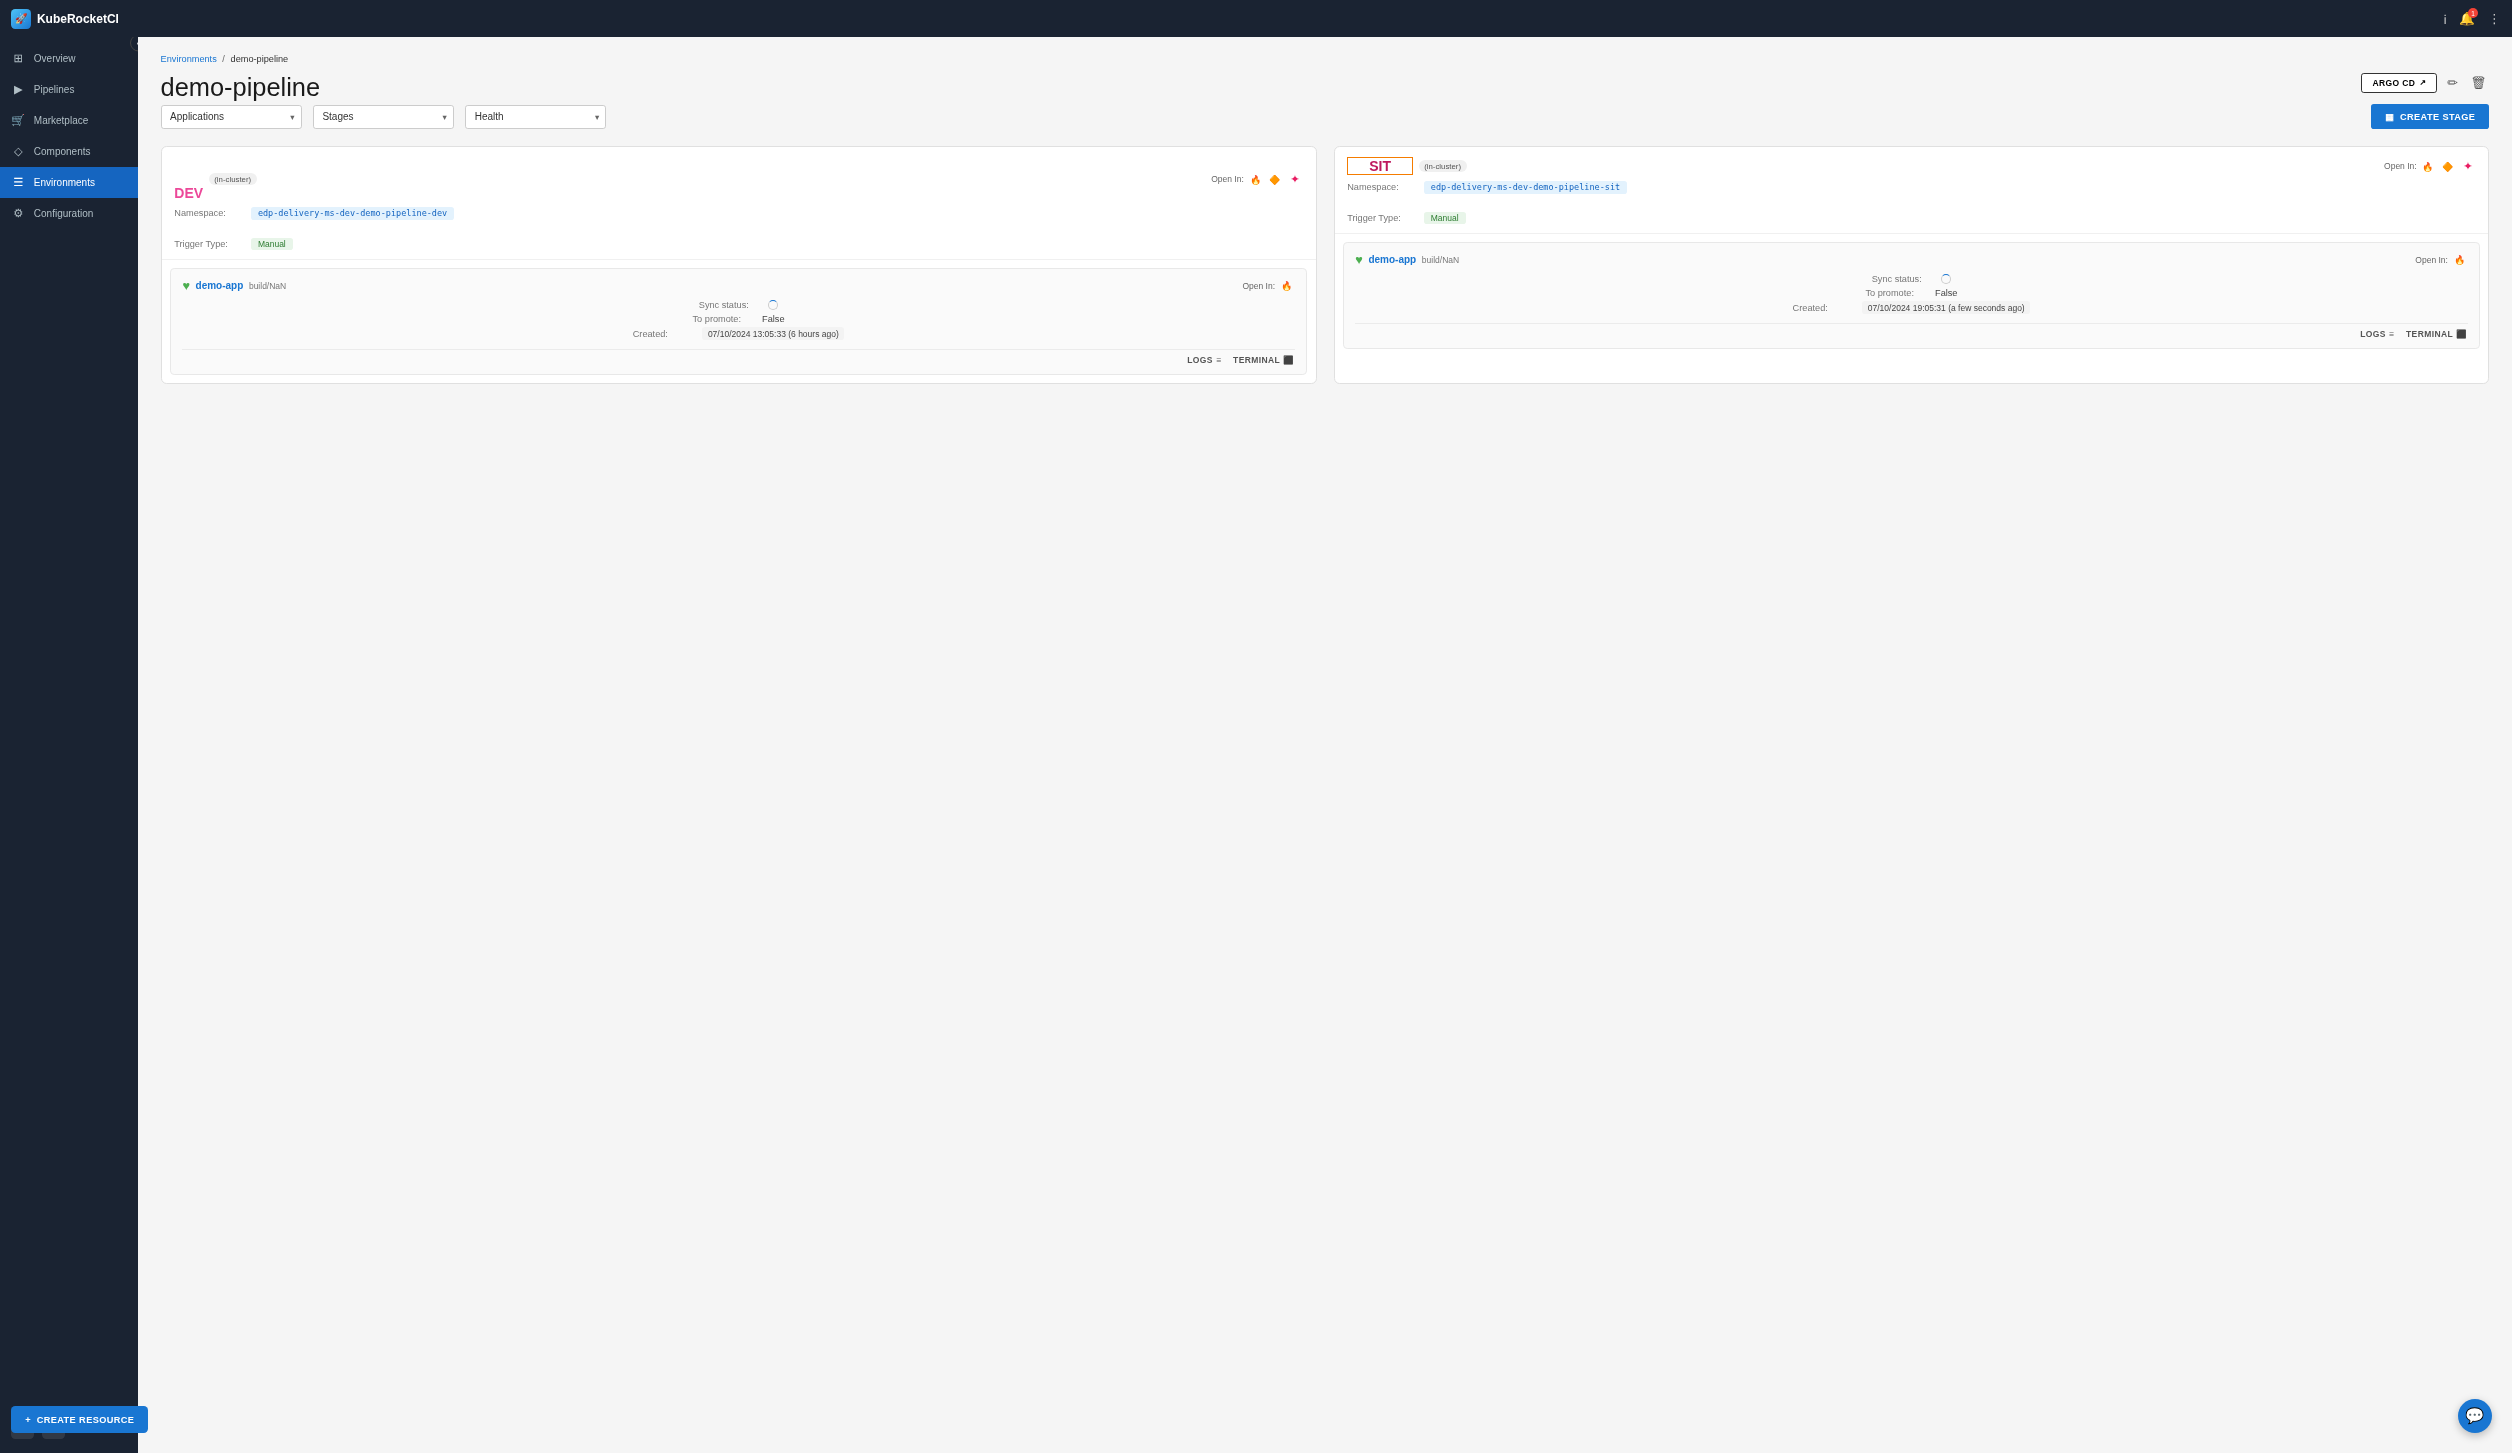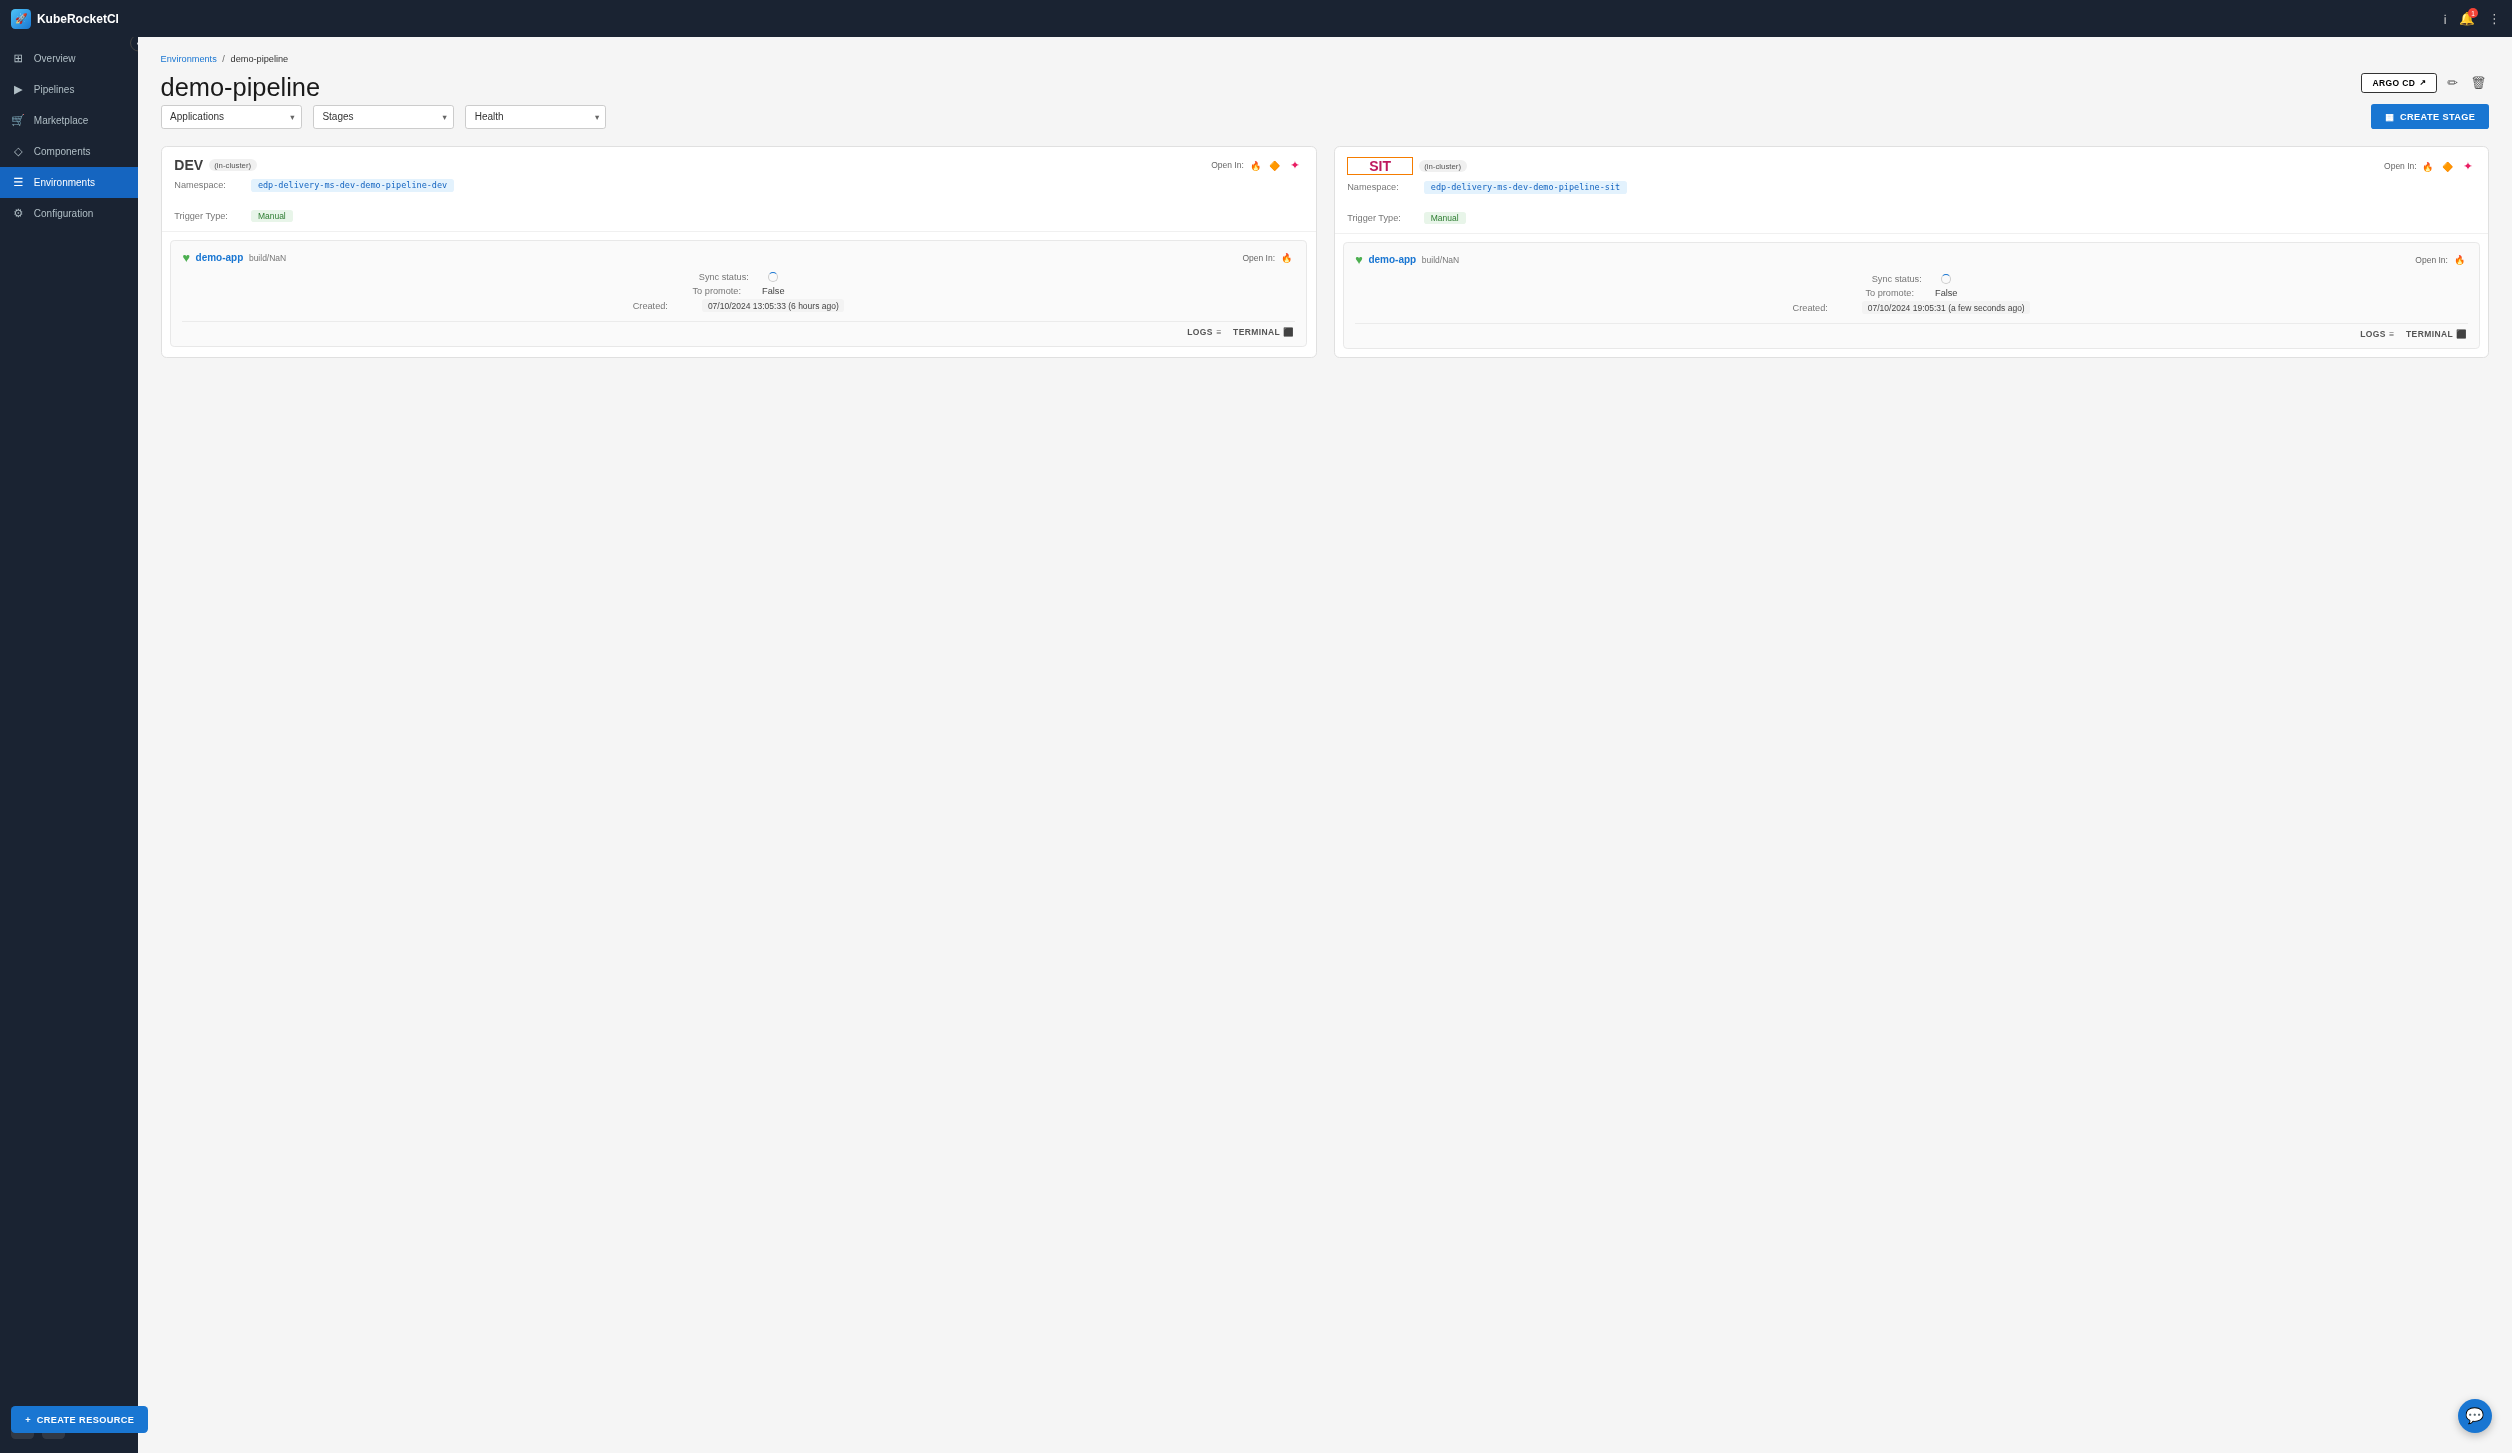--- a/index.html
+++ b/index.html
@@ -293,21 +293,22 @@
       justify-content: space-between;
     }
     .stage-name-wrap {
       display: flex;
       align-items: center;
       gap: 5.6px;
     }
     .stage-name-dev {
       font-size: 14px;
       font-weight: 700;
-      color: #404040;
+      color: #ec4899;
+      margin-top: 28px;
     }
     .stage-name-sit {
       font-size: 14px;
       font-weight: 700;
       color: #be185d;
       border: 1.4px solid #f57c00;
       padding: 0 21px;
     }
     .stage-cluster-badge {
       font-size: 7.8px;

